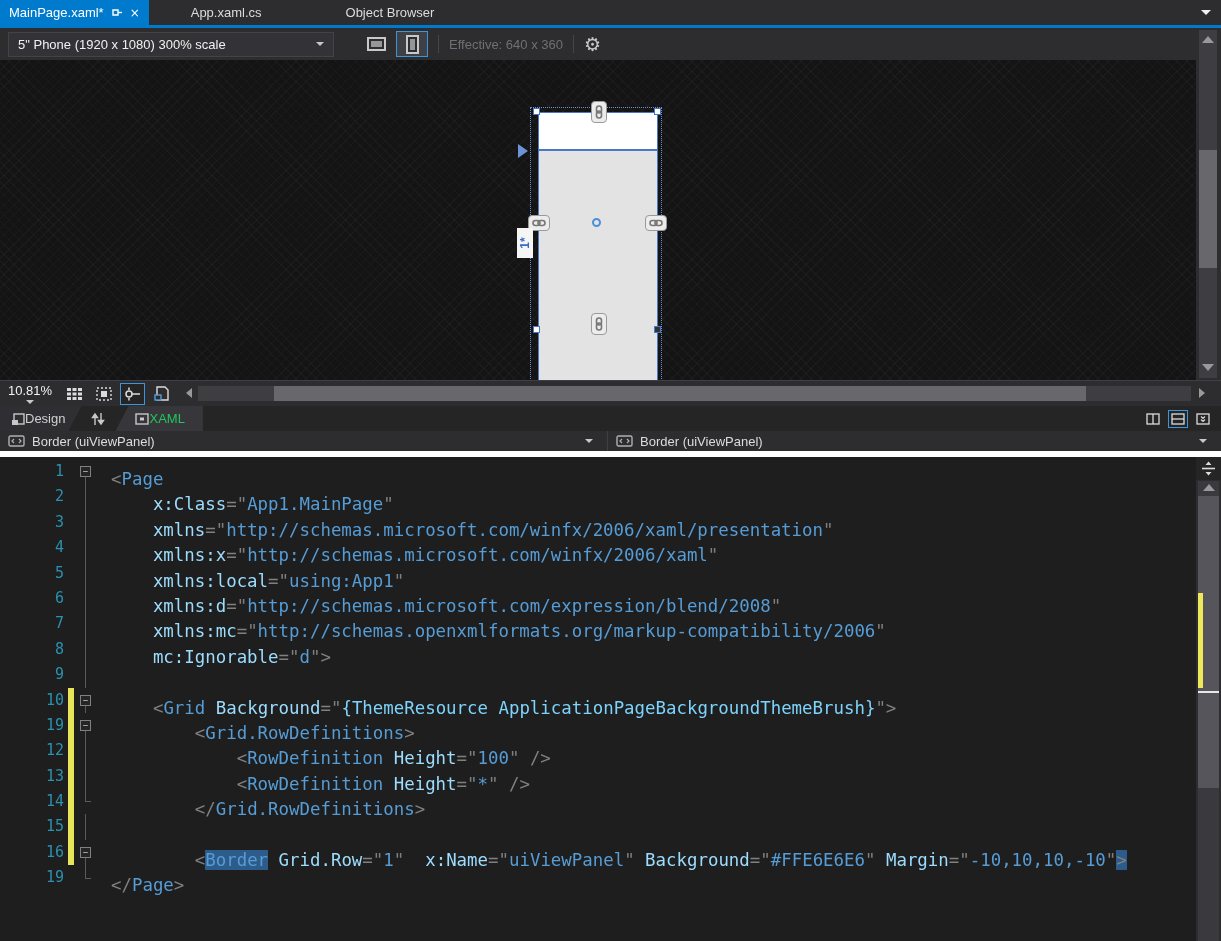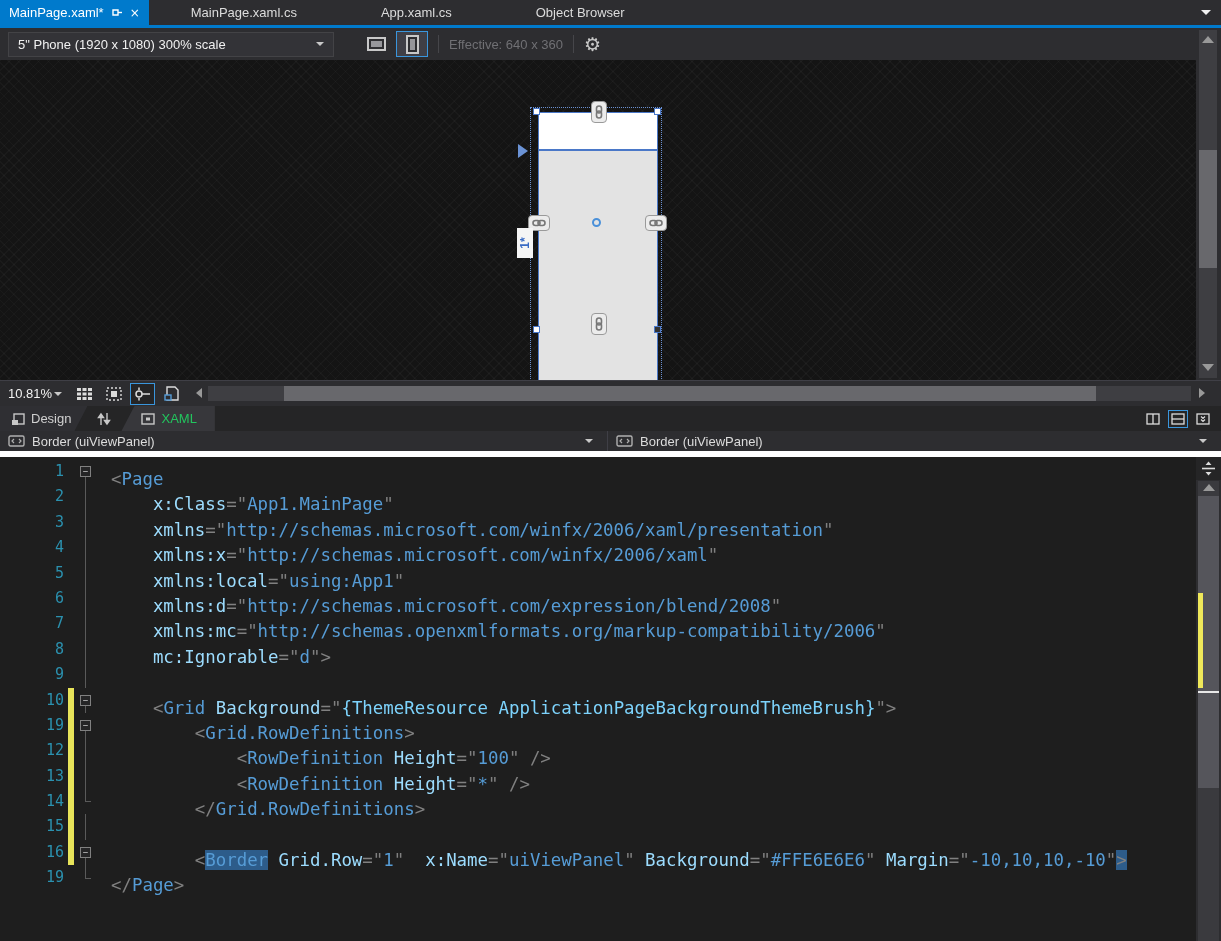--- a/index.html
+++ b/index.html
@@ -67,36 +67,36 @@
   .dscroll .track{position:absolute;left:3px;top:2px;width:18px;height:348px;background:#3e3e42;}
   .dscroll .thumb{position:absolute;left:3px;top:122px;width:18px;height:118px;background:#68686c;}
   .tri-up{width:0;height:0;border-left:6px solid transparent;border-right:6px solid transparent;
           border-bottom:7px solid #999;position:absolute;left:6px;top:8px;}
   .tri-dn{width:0;height:0;border-left:6px solid transparent;border-right:6px solid transparent;
           border-top:7px solid #999;position:absolute;left:6px;top:336px;}
 
   
   .zoom-bar{position:absolute;left:0;top:380px;width:100%;height:26px;background:#2d2d30;
             border-top:1px solid #3f3f46;display:flex;align-items:center;box-sizing:border-box;}
-  .zoom-combo{display:flex;align-items:center;gap:2px;padding:0 8px;color:#f1f1f1;font-size:13px;}
+  .zoom-combo{display:flex;align-items:center;gap:2px;padding:0 8px;color:#f1f1f1;font-size:13px;flex-direction:column;}
   .zbtn{width:25px;height:22px;display:flex;align-items:center;justify-content:center;
         box-sizing:border-box;margin:0 2px;}
   .zbtn.sel{border:1px solid #3a96dd;background:#252526;}
   .hscroll{position:relative;flex:1;height:100%;margin-left:8px;}
   .hscroll .track{position:absolute;left:14px;top:5px;right:30px;height:15px;background:#3e3e42;}
   .hscroll .thumb{position:absolute;left:90px;top:5px;width:812px;height:15px;background:#68686c;}
   .tri-left{position:absolute;left:2px;top:7px;width:0;height:0;border-top:5px solid transparent;
             border-bottom:5px solid transparent;border-right:6px solid #999;}
   .tri-right{position:absolute;right:16px;top:7px;width:0;height:0;border-top:5px solid transparent;
              border-bottom:5px solid transparent;border-left:6px solid #999;}
 
   
   .split-bar{position:absolute;left:0;top:406px;width:100%;height:25px;background:#252526;
              display:flex;align-items:stretch;}
-  .sp-tab{display:flex;align-items:center;gap:6px;color:#d0d0d0;font-size:13px;padding:0 16px 0 12px;}
+  .sp-tab{display:flex;align-items:center;color:#d0d0d0;font-size:13px;padding:0 16px 0 12px;}
   .sp-design{background:#2f2f33;clip-path:polygon(0 0,100% 0,calc(100% - 13px) 100%,0 100%);}
   .sp-swap{display:flex;align-items:center;padding:0 10px;}
   .sp-xaml{background:#37373b;clip-path:polygon(13px 0,100% 0,100% 100%,0 100%);color:#22c55e;
            padding:0 18px 0 20px;}
   .sp-right{margin-left:auto;display:flex;align-items:center;gap:5px;padding-right:8px;}
   .sp-ico{width:20px;height:18px;display:flex;align-items:center;justify-content:center;box-sizing:border-box;}
   .sp-ico.sel{border:1px solid #3a96dd;}
 
   
   .crumb-bar{position:absolute;left:0;top:431px;width:100%;height:26px;background:#2d2d30;
@@ -149,23 +149,20 @@
       <span>MainPage.xaml*</span>
       <span class="pin">
         <svg width="12" height="12" viewBox="0 0 12 12">
             <path d="M2 3 h5 v5 h-5 z" fill="none" stroke="#ffffff" stroke-width="1.4"></path>
             <path d="M7 5.5 h4" stroke="#ffffff" stroke-width="1.4"></path>
           </svg>
       </span>
       <span class="x-btn">×</span>
     </div>
     <div class="tab">
-      <span>MainPage.xaml.cs</span>
-    </div>
-    <div class="tab">
       <span>App.xaml.cs</span>
     </div>
     <div class="tab">
       <span>Object Browser</span>
     </div>
     <div class="tab-caret"></div>
   </div>
   <div class="accent-line"></div>
 
   <div class="toolbar">

